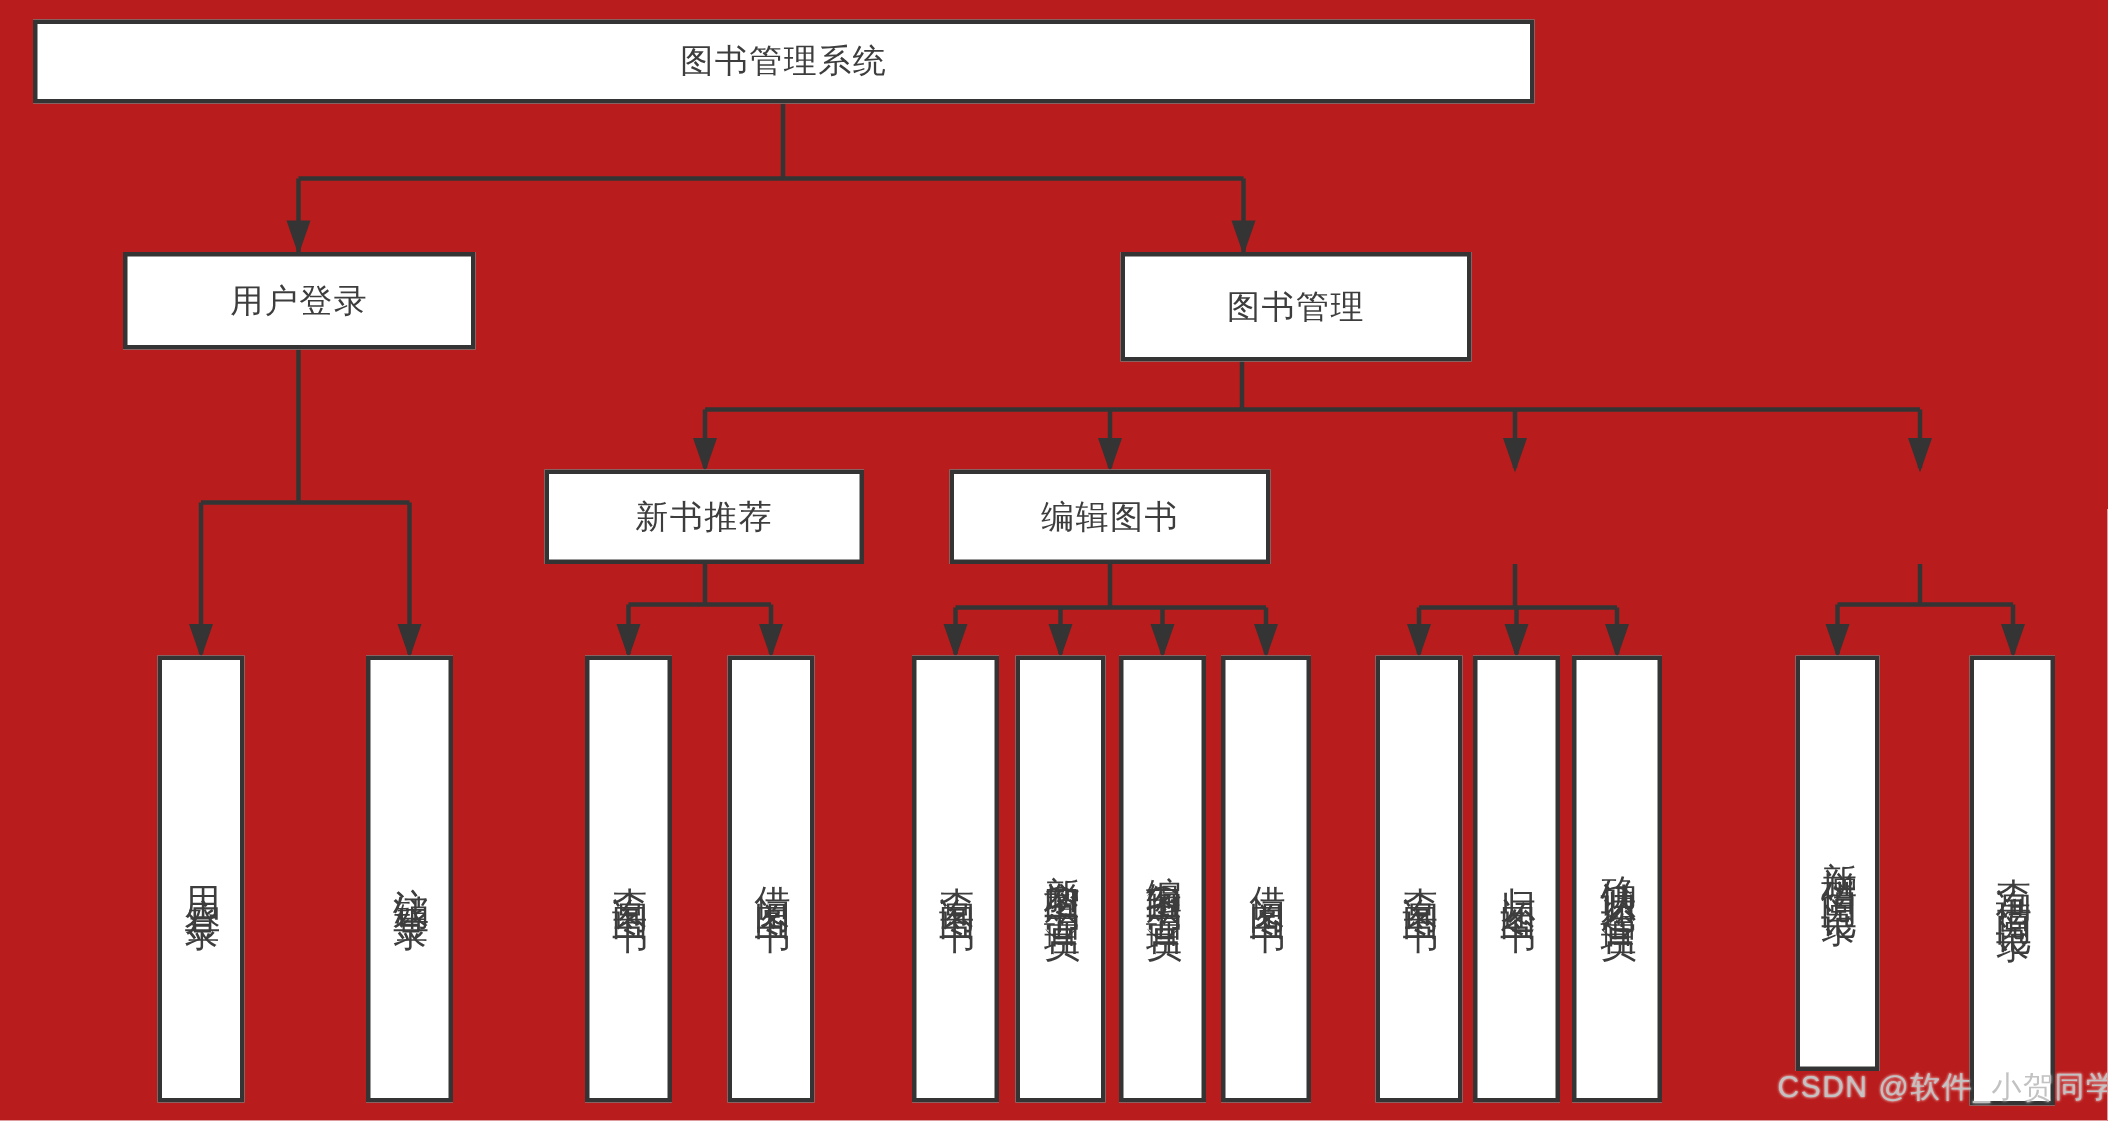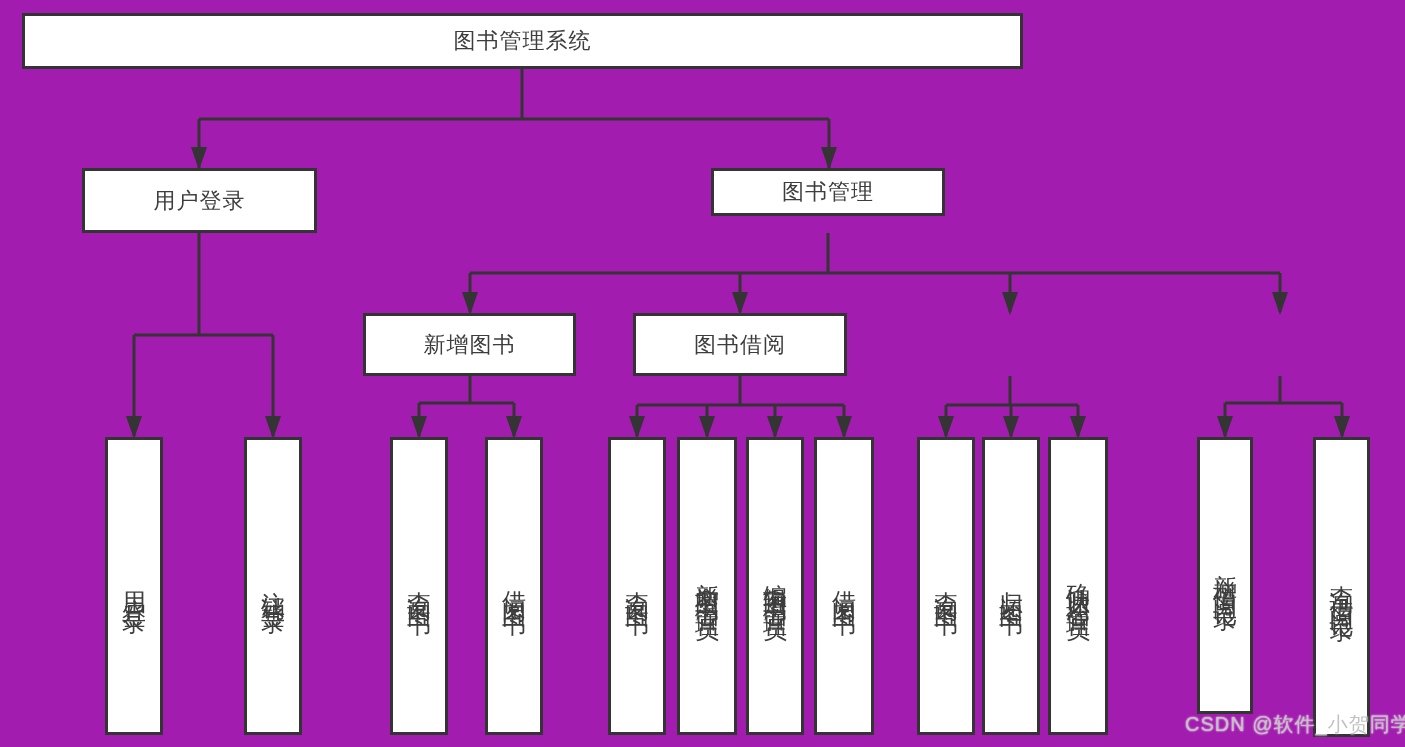--- a/index.html
+++ b/index.html
@@ -1,17 +1,17 @@
 <!DOCTYPE html>
 <html><head>
 <meta charset="utf-8">
 <style>
   html,body{margin:0;padding:0;background:#ffffff;}
   #canvas{
-    position:relative;width:1405px;height:747px;background:#a21caf;overflow:hidden;
+    position:relative;width:1405px;height:747px;background:#b91c1c;overflow:hidden;
     font-family:"Liberation Sans","DejaVu Sans",sans-serif;
   }
   #connectors{position:absolute;left:0;top:0;z-index:1;}
   .box{
     position:absolute;box-sizing:border-box;border:3px solid #343434;background:#ffffff;
     display:flex;align-items:center;justify-content:center;z-index:2;color:#3d3d3d;
   }
   .hlabel{font-size:22px;letter-spacing:1px;white-space:nowrap;}
   .vlabel{
     writing-mode:vertical-rl;text-orientation:mixed;
@@ -61,29 +61,29 @@
     </g>
   </svg>
 
   <div class="box" style="left:22px;top:13px;width:1001px;height:56px">
     <span class="hlabel">图书管理系统</span>
   </div>
 
   <div class="box" style="left:82px;top:168px;width:235px;height:65px">
     <span class="hlabel">用户登录</span>
   </div>
-  <div class="box" style="left:711px;top:168px;width:234px;height:48px">
+  <div class="box" style="left:747px;top:168px;width:234px;height:73px">
     <span class="hlabel">图书管理</span>
   </div>
 
   <div class="box" style="left:363px;top:313px;width:213px;height:63px">
-    <span class="hlabel">新增图书</span>
+    <span class="hlabel">新书推荐</span>
   </div>
   <div class="box" style="left:633px;top:313px;width:214px;height:63px">
-    <span class="hlabel">图书借阅</span>
+    <span class="hlabel">编辑图书</span>
   </div>
 
   <div class="box" style="left:105px;top:437px;width:58px;height:298px">
     <span class="vlabel">用户登录</span>
   </div>
   <div class="box" style="left:244px;top:437px;width:58px;height:298px">
     <span class="vlabel">注销登录</span>
   </div>
 
   <div class="box" style="left:390px;top:437px;width:58px;height:298px">

